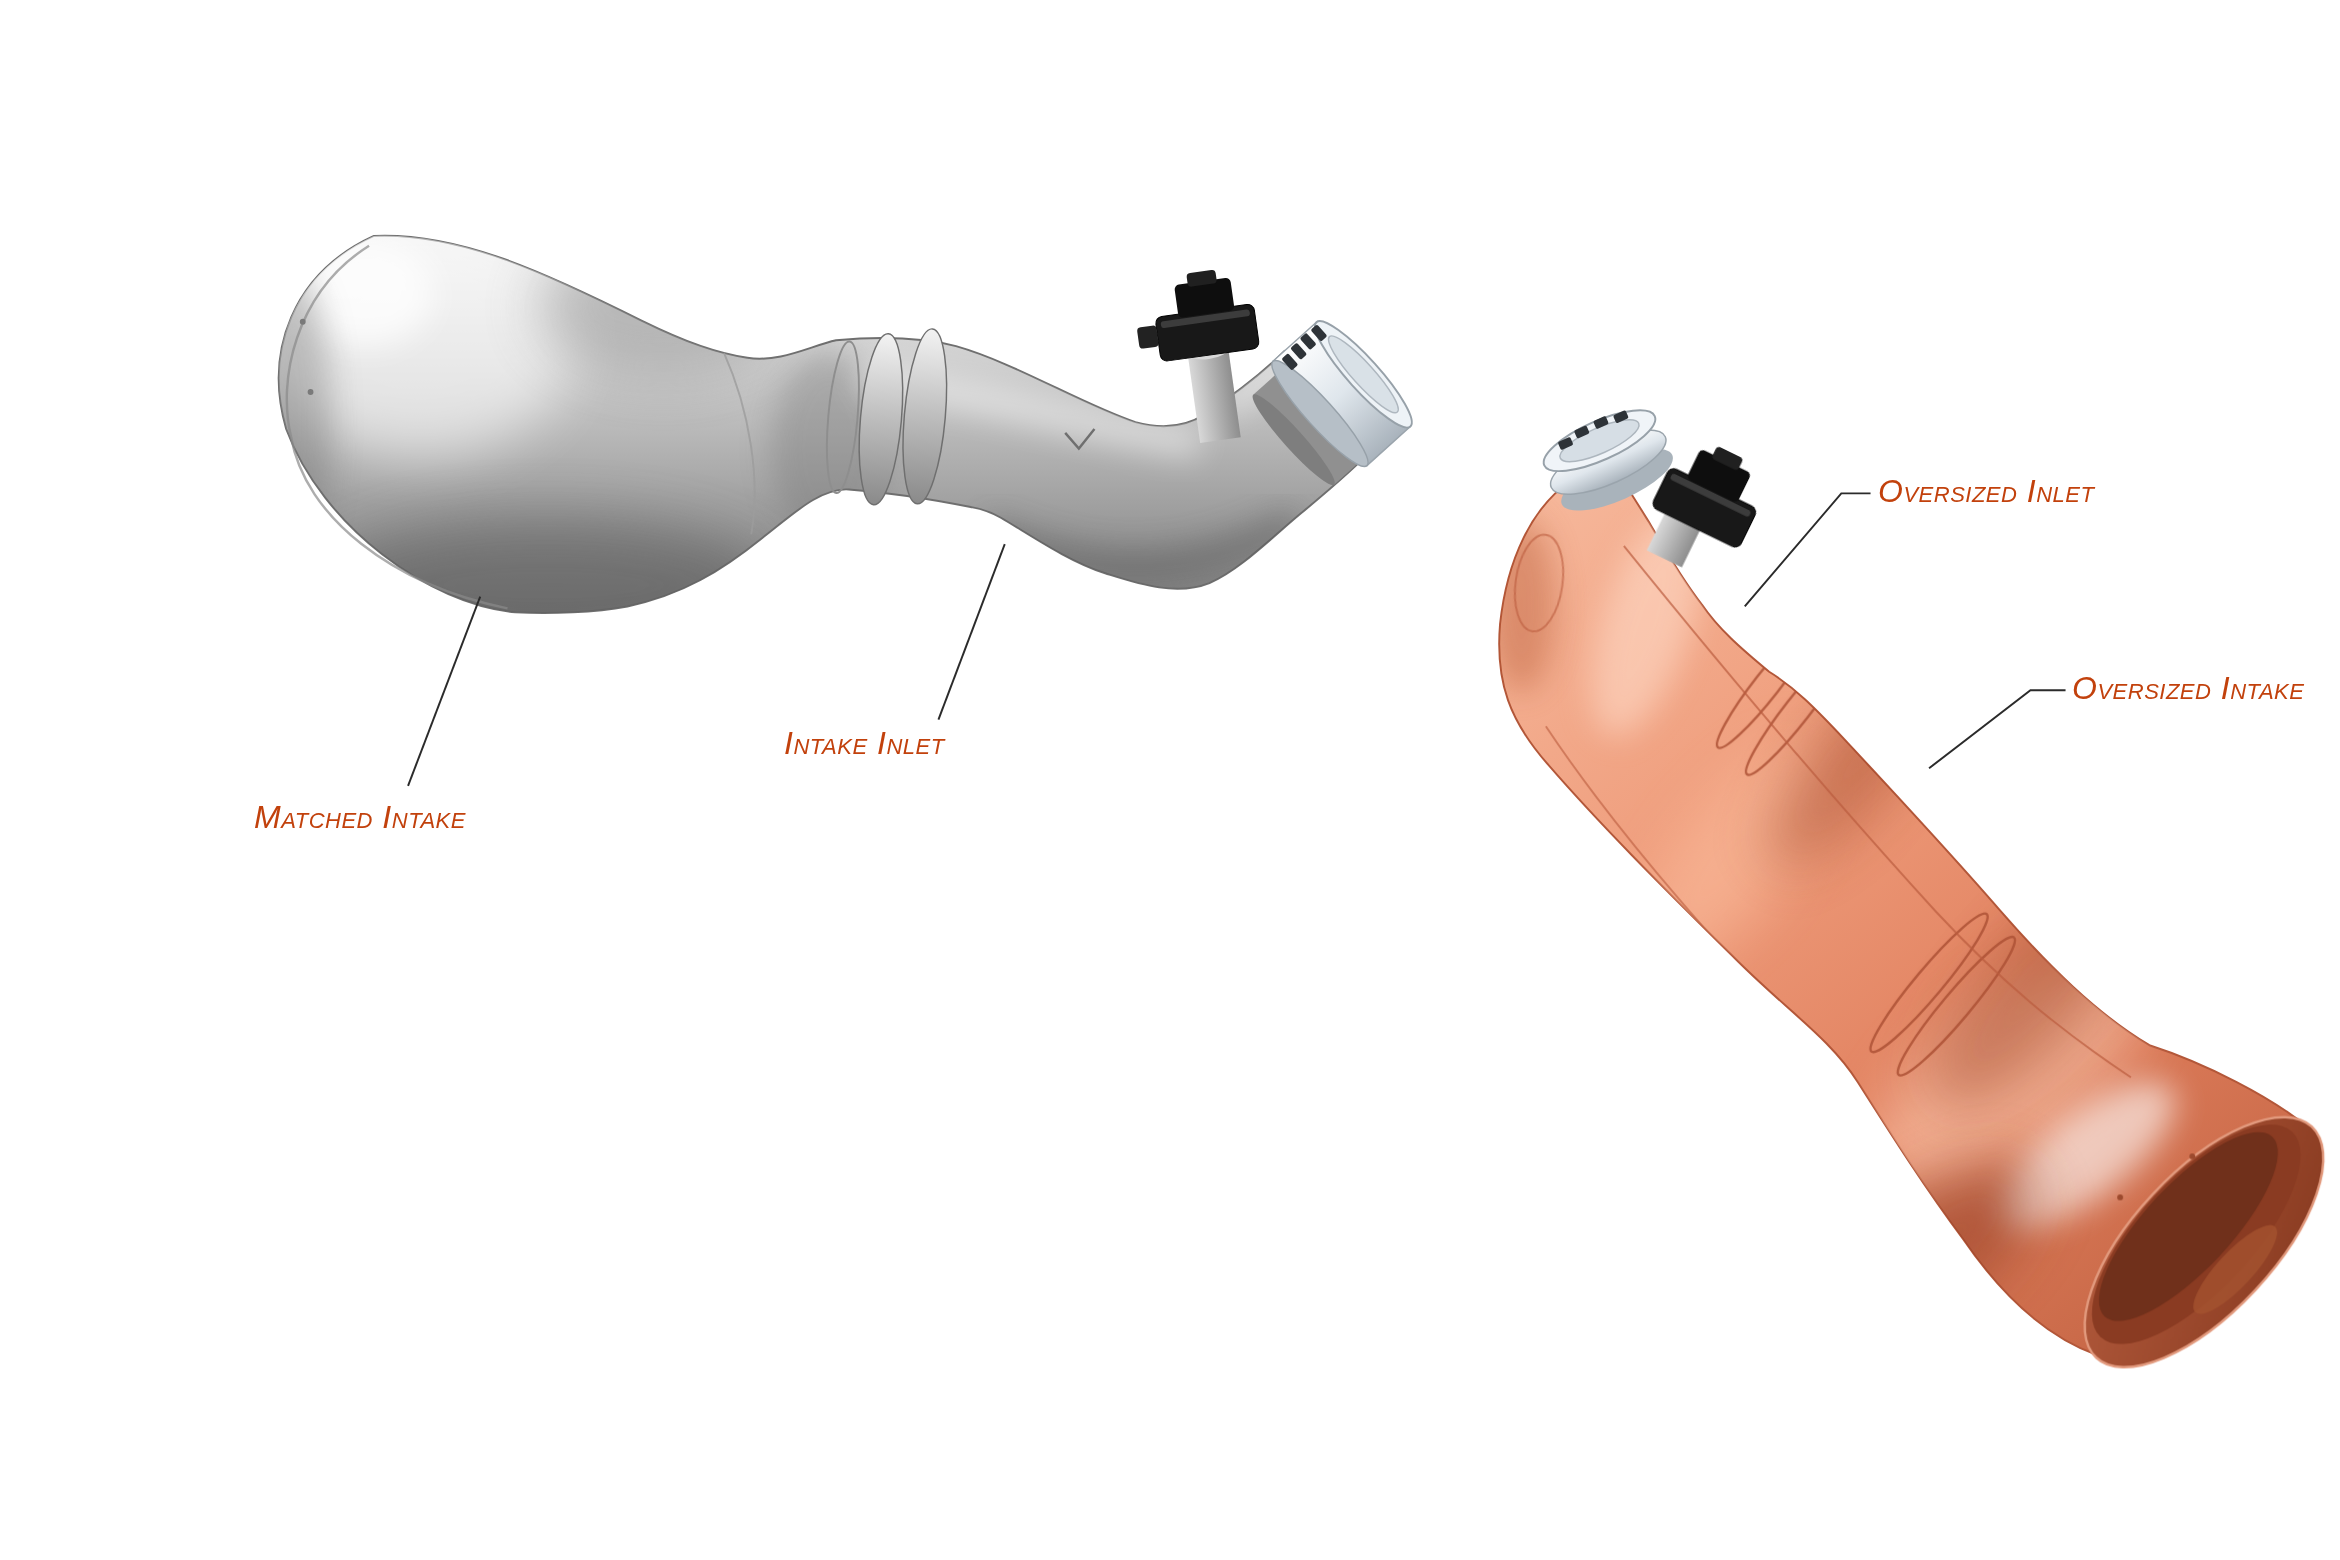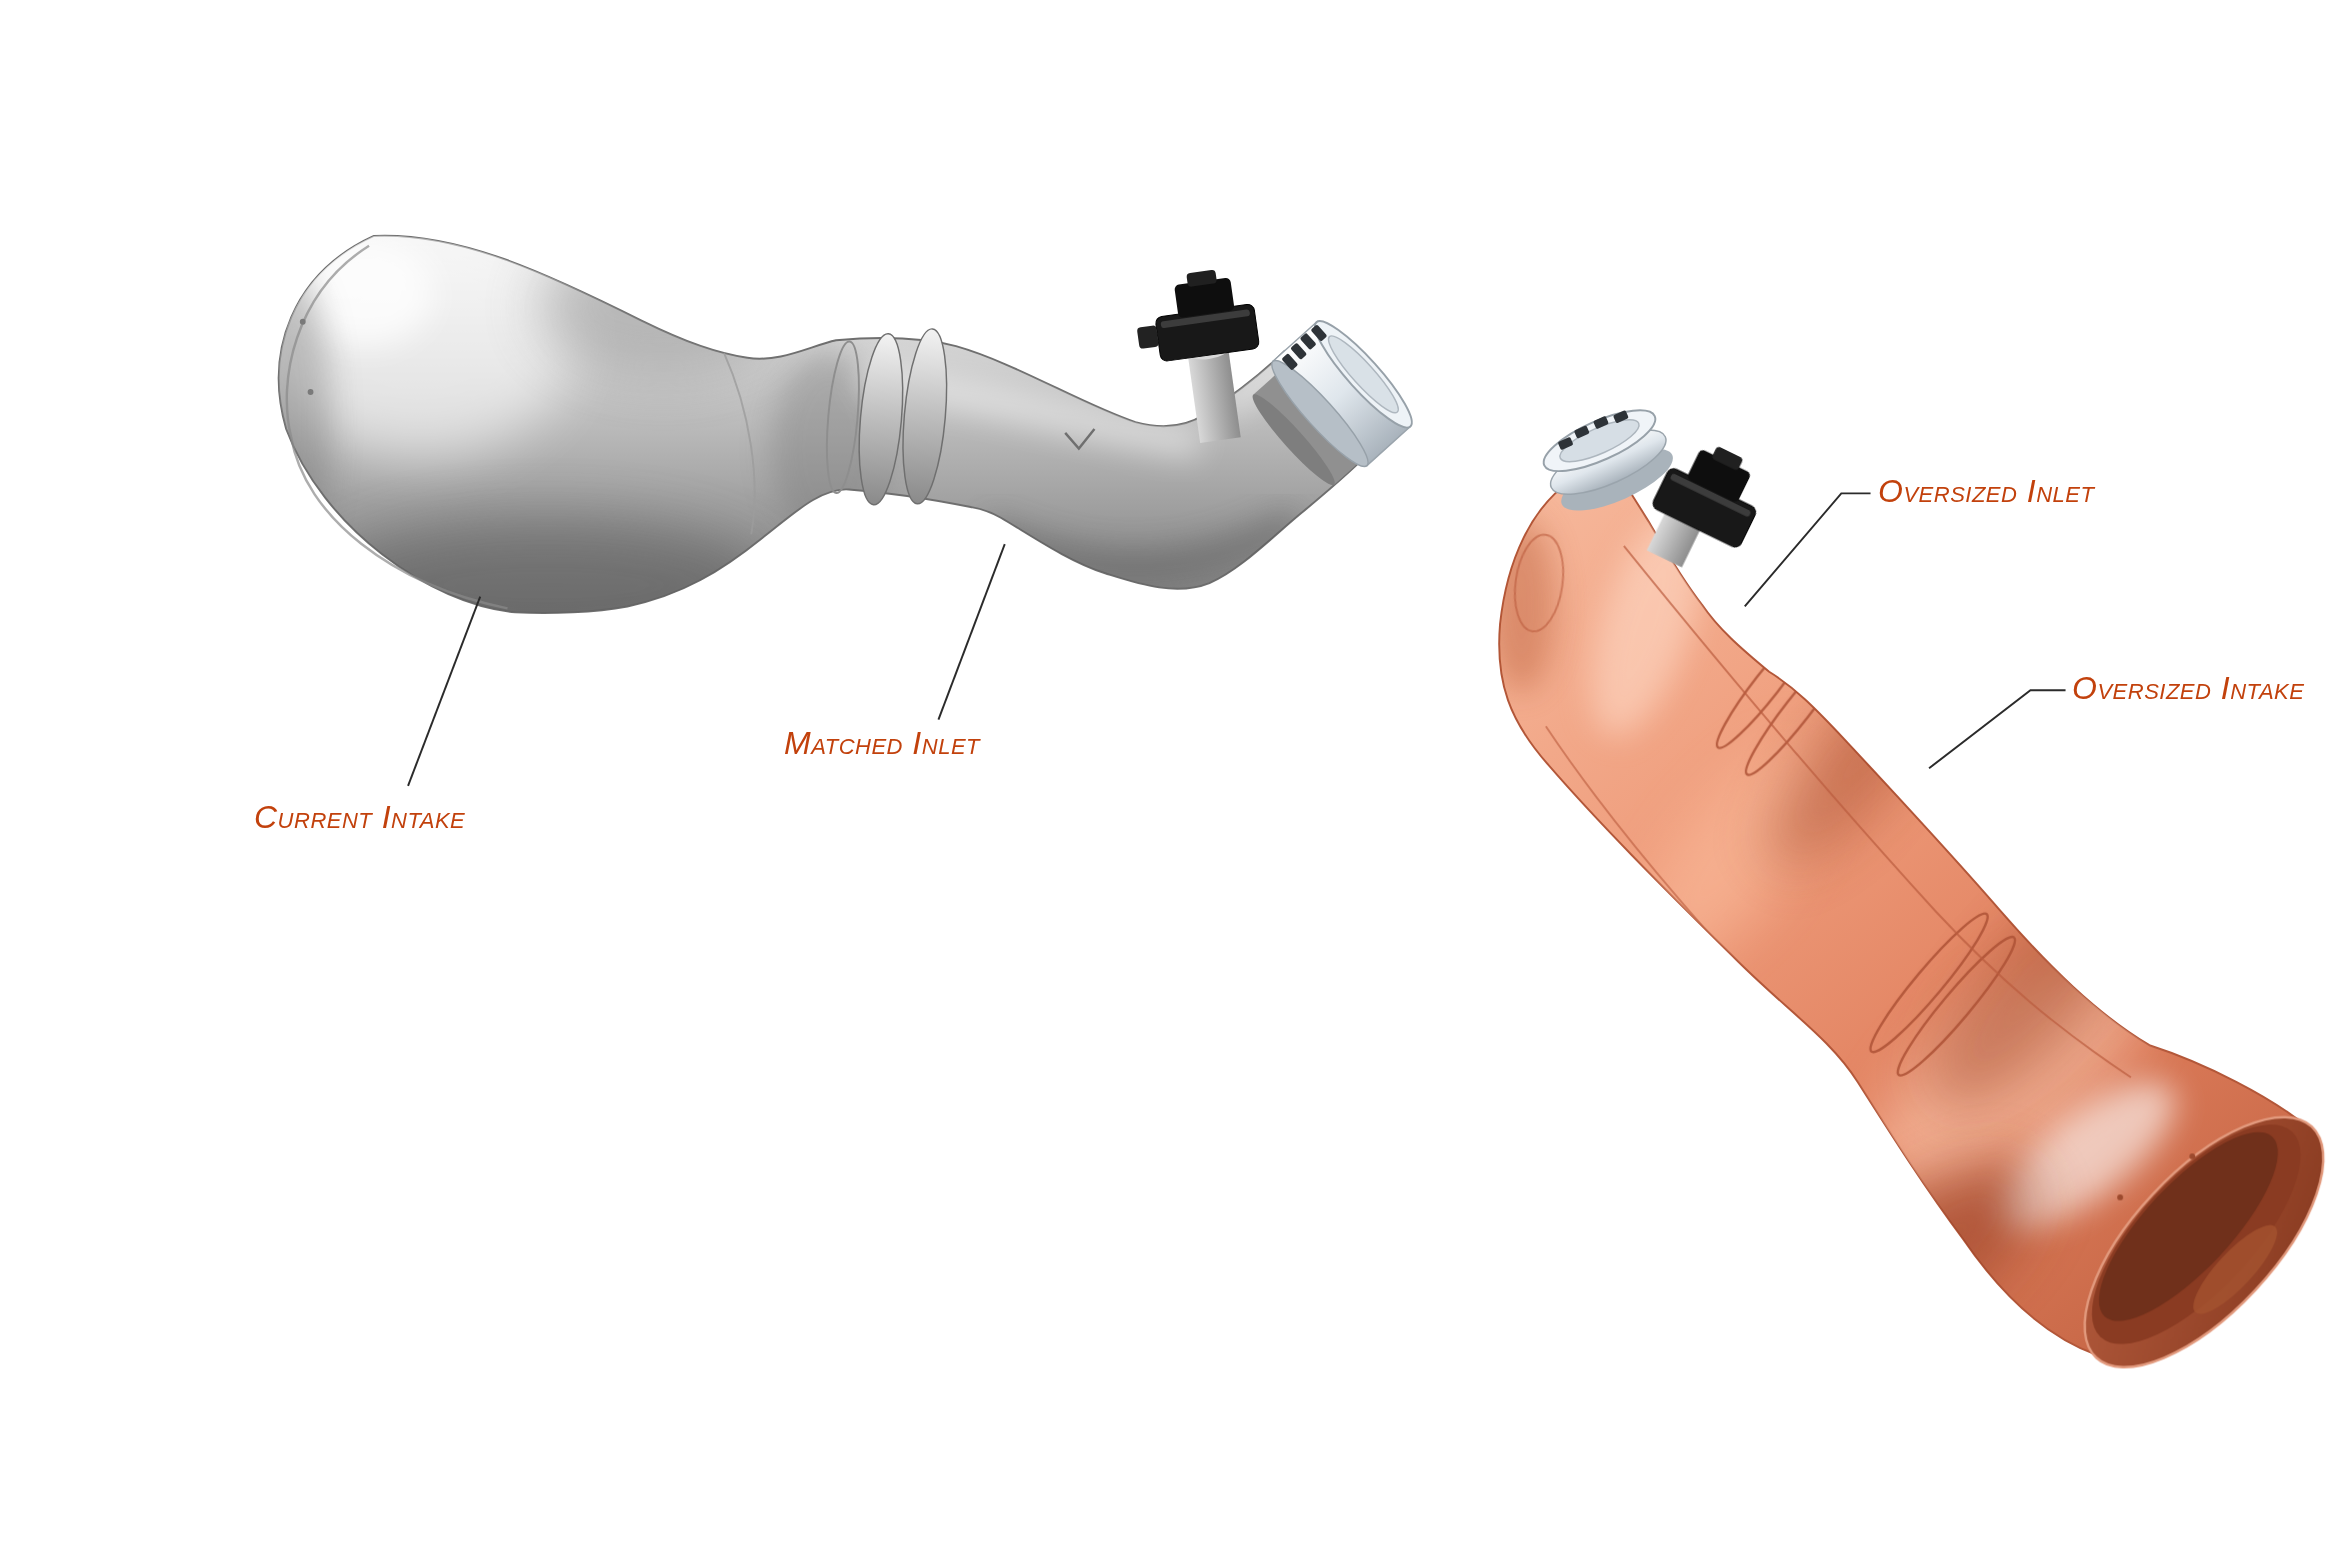--- a/index.html
+++ b/index.html
@@ -204,23 +204,23 @@
   </g>
 
   <g stroke="#2b2b2b" stroke-width="2" fill="none">
     <polyline points="418,806 492,612"></polyline>
     <polyline points="962,738 1030,558"></polyline>
     <polyline points="1918,506 1888,506 1789,622"></polyline>
     <polyline points="2118,708 2082,708 1978,788"></polyline>
   </g>
 </svg>
 
-<div class="callout" style="left:254px;top:800px;">Current Intake</div>
-
-<div class="callout" style="left:784px;top:726px;">Matched Inlet</div>
+<div class="callout" style="left:254px;top:800px;">Matched Intake</div>
+
+<div class="callout" style="left:784px;top:726px;">Intake Inlet</div>
 
 <div class="callout" style="left:1878px;top:474px;">Oversized Inlet</div>
 
 <div class="callout" style="left:2072px;top:671px;">Oversized Intake</div>
 
 
 </div>
 
 
 </body></html>

